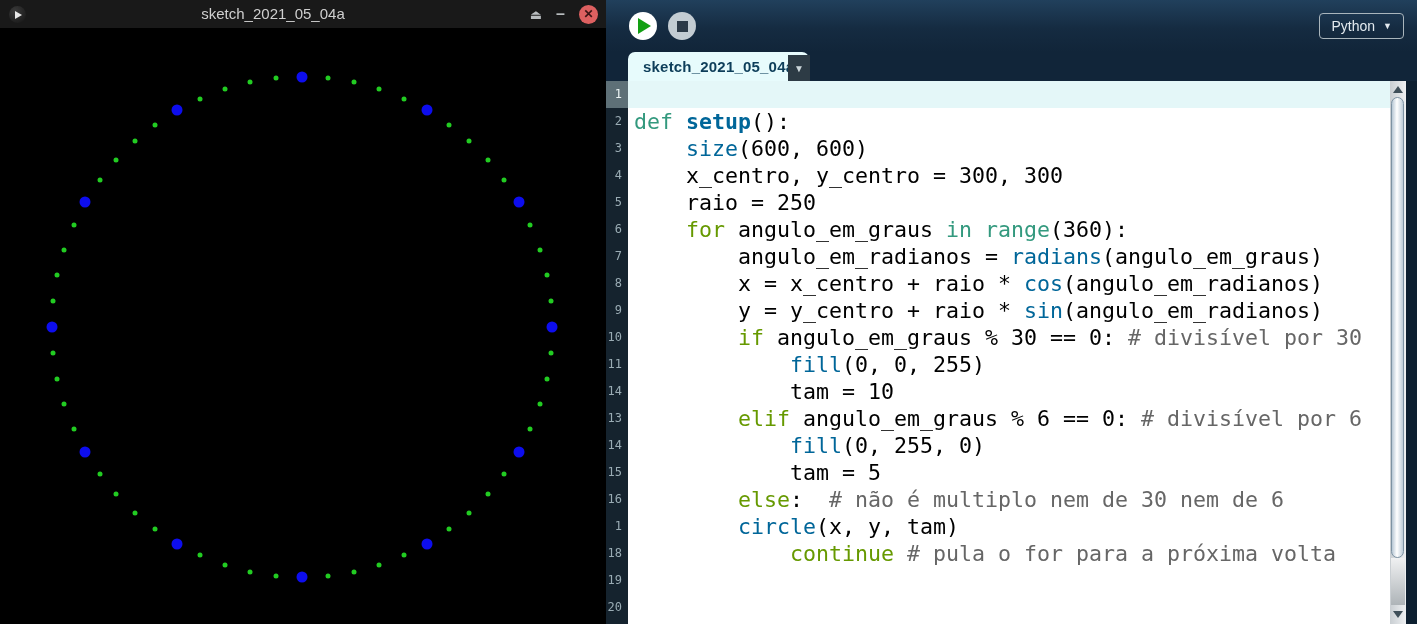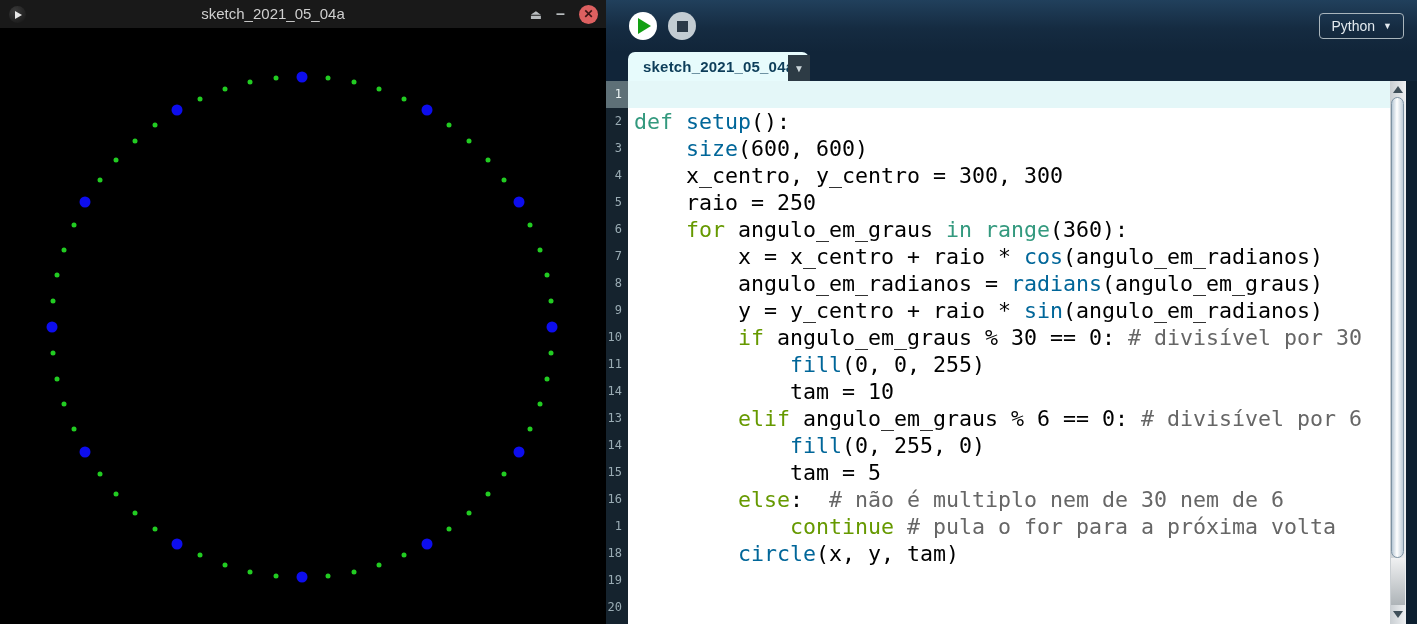--- a/index.html
+++ b/index.html
@@ -48,21 +48,21 @@
   .gut-cell { height:27px; line-height:27px; text-align:right; padding-right:6px;
               font-family:"DejaVu Sans Mono", monospace; font-size:12px; color:#9aacb4; }
   .gut-cell.current { background:#5e7077; color:#edf5f5; }
   .code { position:absolute; left:22px; top:0; width:762px; height:543px; background:#ffffff; overflow:hidden; cursor:text; }
   .code-line { height:27px; line-height:27px; white-space:pre; padding-left:6px;
                font-family:"DejaVu Sans Mono", monospace; font-size:21.6px; color:#000000; }
   .code-line.current { background:#e4f7f8; }
   .tok-pln { color:#000000; }
   .tok-kw  { color:#33997e; }
   .tok-fn  { color:#006699; }
-  .tok-fnb { color:#006699; font-weight:normal; }
+  .tok-fnb { color:#006699; font-weight:bold; }
   .tok-flow{ color:#669900; }
   .tok-com { color:#666666; }
 
   .scrollbar { position:absolute; left:784px; top:0; width:16px; height:543px;
                background:linear-gradient(90deg,#c9ced2,#eef0f2); }
   .sb-up, .sb-down { position:absolute; left:0; width:16px; height:16px; display:flex; align-items:center; justify-content:center; cursor:pointer; }
   .sb-up { top:0; }
   .sb-down { bottom:2px; }
   .sb-up .arr { width:0; height:0; border-bottom:7px solid #3f4f59; border-left:5px solid transparent; border-right:5px solid transparent; }
   .sb-down .arr { width:0; height:0; border-top:7px solid #3f4f59; border-left:5px solid transparent; border-right:5px solid transparent; }
@@ -194,32 +194,32 @@
           <div class="gut-cell">19</div>
           <div class="gut-cell">20</div>
         </div>
       <div class="code" id="code">
           <div class="code-line current"></div>
           <div class="code-line"><span class="tok-kw">def </span><span class="tok-fnb">setup</span><span class="tok-pln">():</span></div>
           <div class="code-line"><span class="tok-pln">    </span><span class="tok-fn">size</span><span class="tok-pln">(600, 600)</span></div>
           <div class="code-line"><span class="tok-pln">    x_centro, y_centro = 300, 300</span></div>
           <div class="code-line"><span class="tok-pln">    raio = 250</span></div>
           <div class="code-line"><span class="tok-pln">    </span><span class="tok-flow">for</span><span class="tok-pln"> angulo_em_graus </span><span class="tok-kw">in</span><span class="tok-pln"> </span><span class="tok-kw">range</span><span class="tok-pln">(360):</span></div>
+          <div class="code-line"><span class="tok-pln">        angulo_em_radianos = </span><span class="tok-fn">radians</span><span class="tok-pln">(angulo_em_graus)</span></div>
           <div class="code-line"><span class="tok-pln">        x = x_centro + raio * </span><span class="tok-fn">cos</span><span class="tok-pln">(angulo_em_radianos)</span></div>
-          <div class="code-line"><span class="tok-pln">        angulo_em_radianos = </span><span class="tok-fn">radians</span><span class="tok-pln">(angulo_em_graus)</span></div>
           <div class="code-line"><span class="tok-pln">        y = y_centro + raio * </span><span class="tok-fn">sin</span><span class="tok-pln">(angulo_em_radianos)</span></div>
           <div class="code-line"><span class="tok-pln">        </span><span class="tok-flow">if</span><span class="tok-pln"> angulo_em_graus % 30 == 0: </span><span class="tok-com"># divisível por 30</span></div>
           <div class="code-line"><span class="tok-pln">            </span><span class="tok-fn">fill</span><span class="tok-pln">(0, 0, 255)</span></div>
           <div class="code-line"><span class="tok-pln">            tam = 10</span></div>
           <div class="code-line"><span class="tok-pln">        </span><span class="tok-flow">elif</span><span class="tok-pln"> angulo_em_graus % 6 == 0: </span><span class="tok-com"># divisível por 6</span></div>
           <div class="code-line"><span class="tok-pln">            </span><span class="tok-fn">fill</span><span class="tok-pln">(0, 255, 0)</span></div>
           <div class="code-line"><span class="tok-pln">            tam = 5</span></div>
           <div class="code-line"><span class="tok-pln">        </span><span class="tok-flow">else</span><span class="tok-pln">:  </span><span class="tok-com"># não é multiplo nem de 30 nem de 6</span></div>
+          <div class="code-line"><span class="tok-pln">        </span><span class="tok-fn">circle</span><span class="tok-pln">(x, y, tam)</span></div>
           <div class="code-line"><span class="tok-pln">            </span><span class="tok-flow">continue</span><span class="tok-pln"> </span><span class="tok-com"># pula o for para a próxima volta</span></div>
-          <div class="code-line"><span class="tok-pln">        </span><span class="tok-fn">circle</span><span class="tok-pln">(x, y, tam)</span></div>
           <div class="code-line"></div>
         </div>
       <div class="scrollbar">
         <div class="sb-up">
             <span class="arr"></span>
           </div>
         <div class="sb-thumb"></div>
         <div class="sb-track"></div>
         <div class="sb-down">
             <span class="arr"></span>

